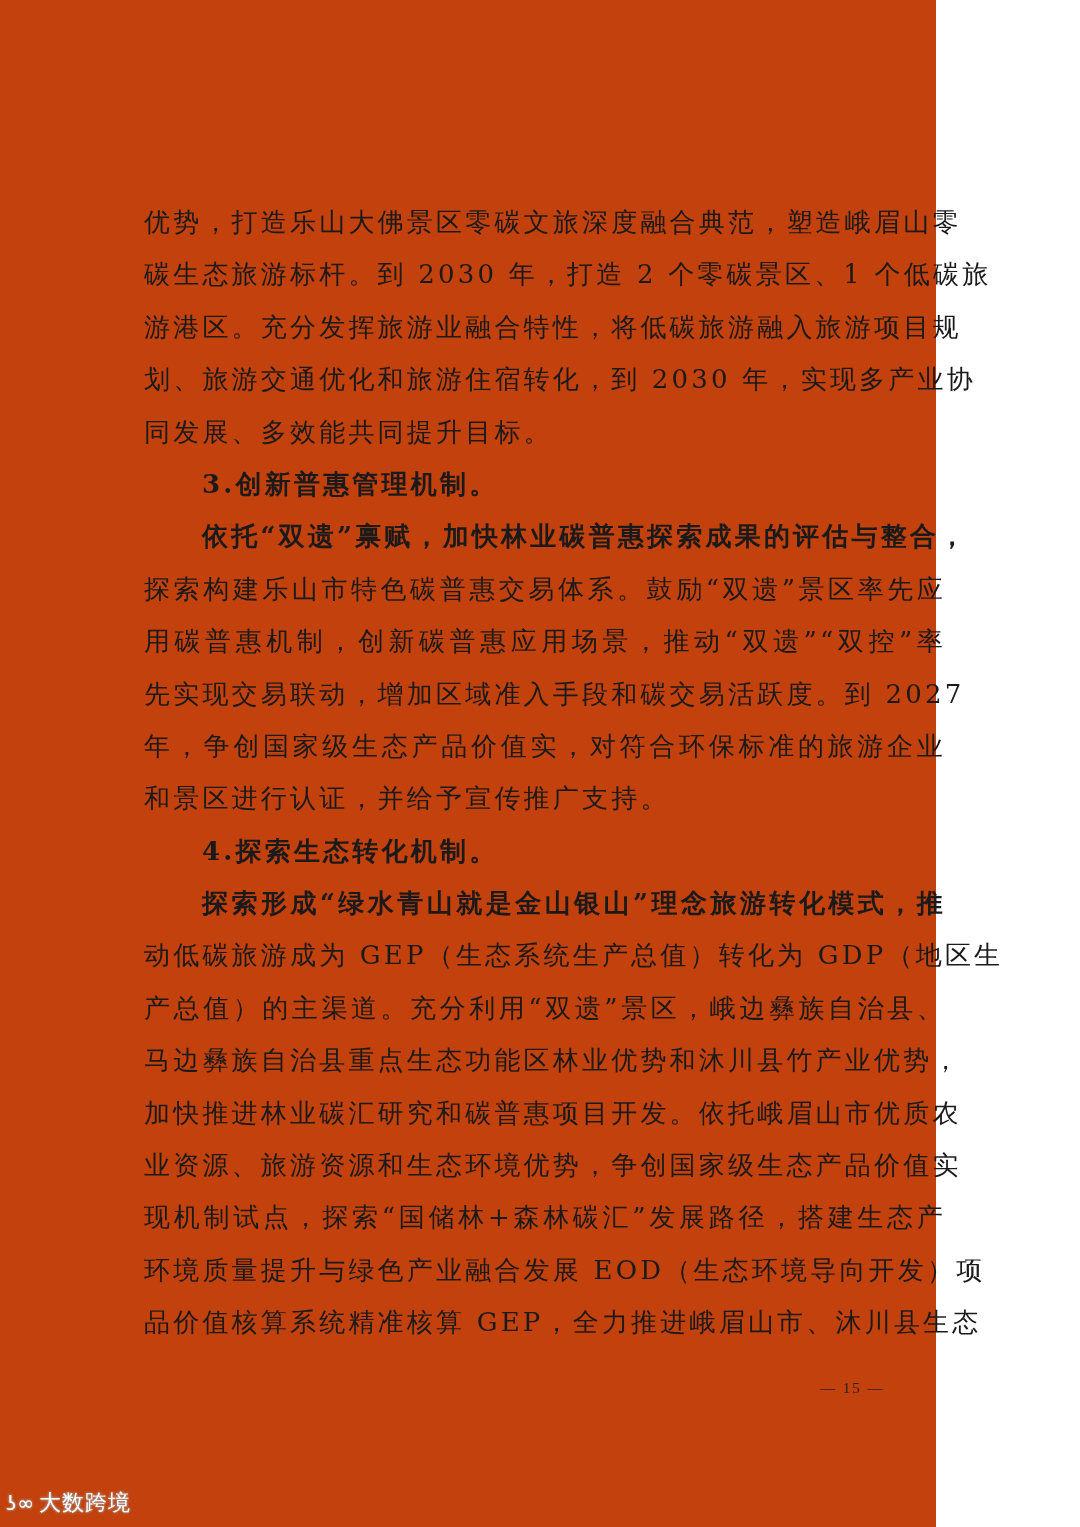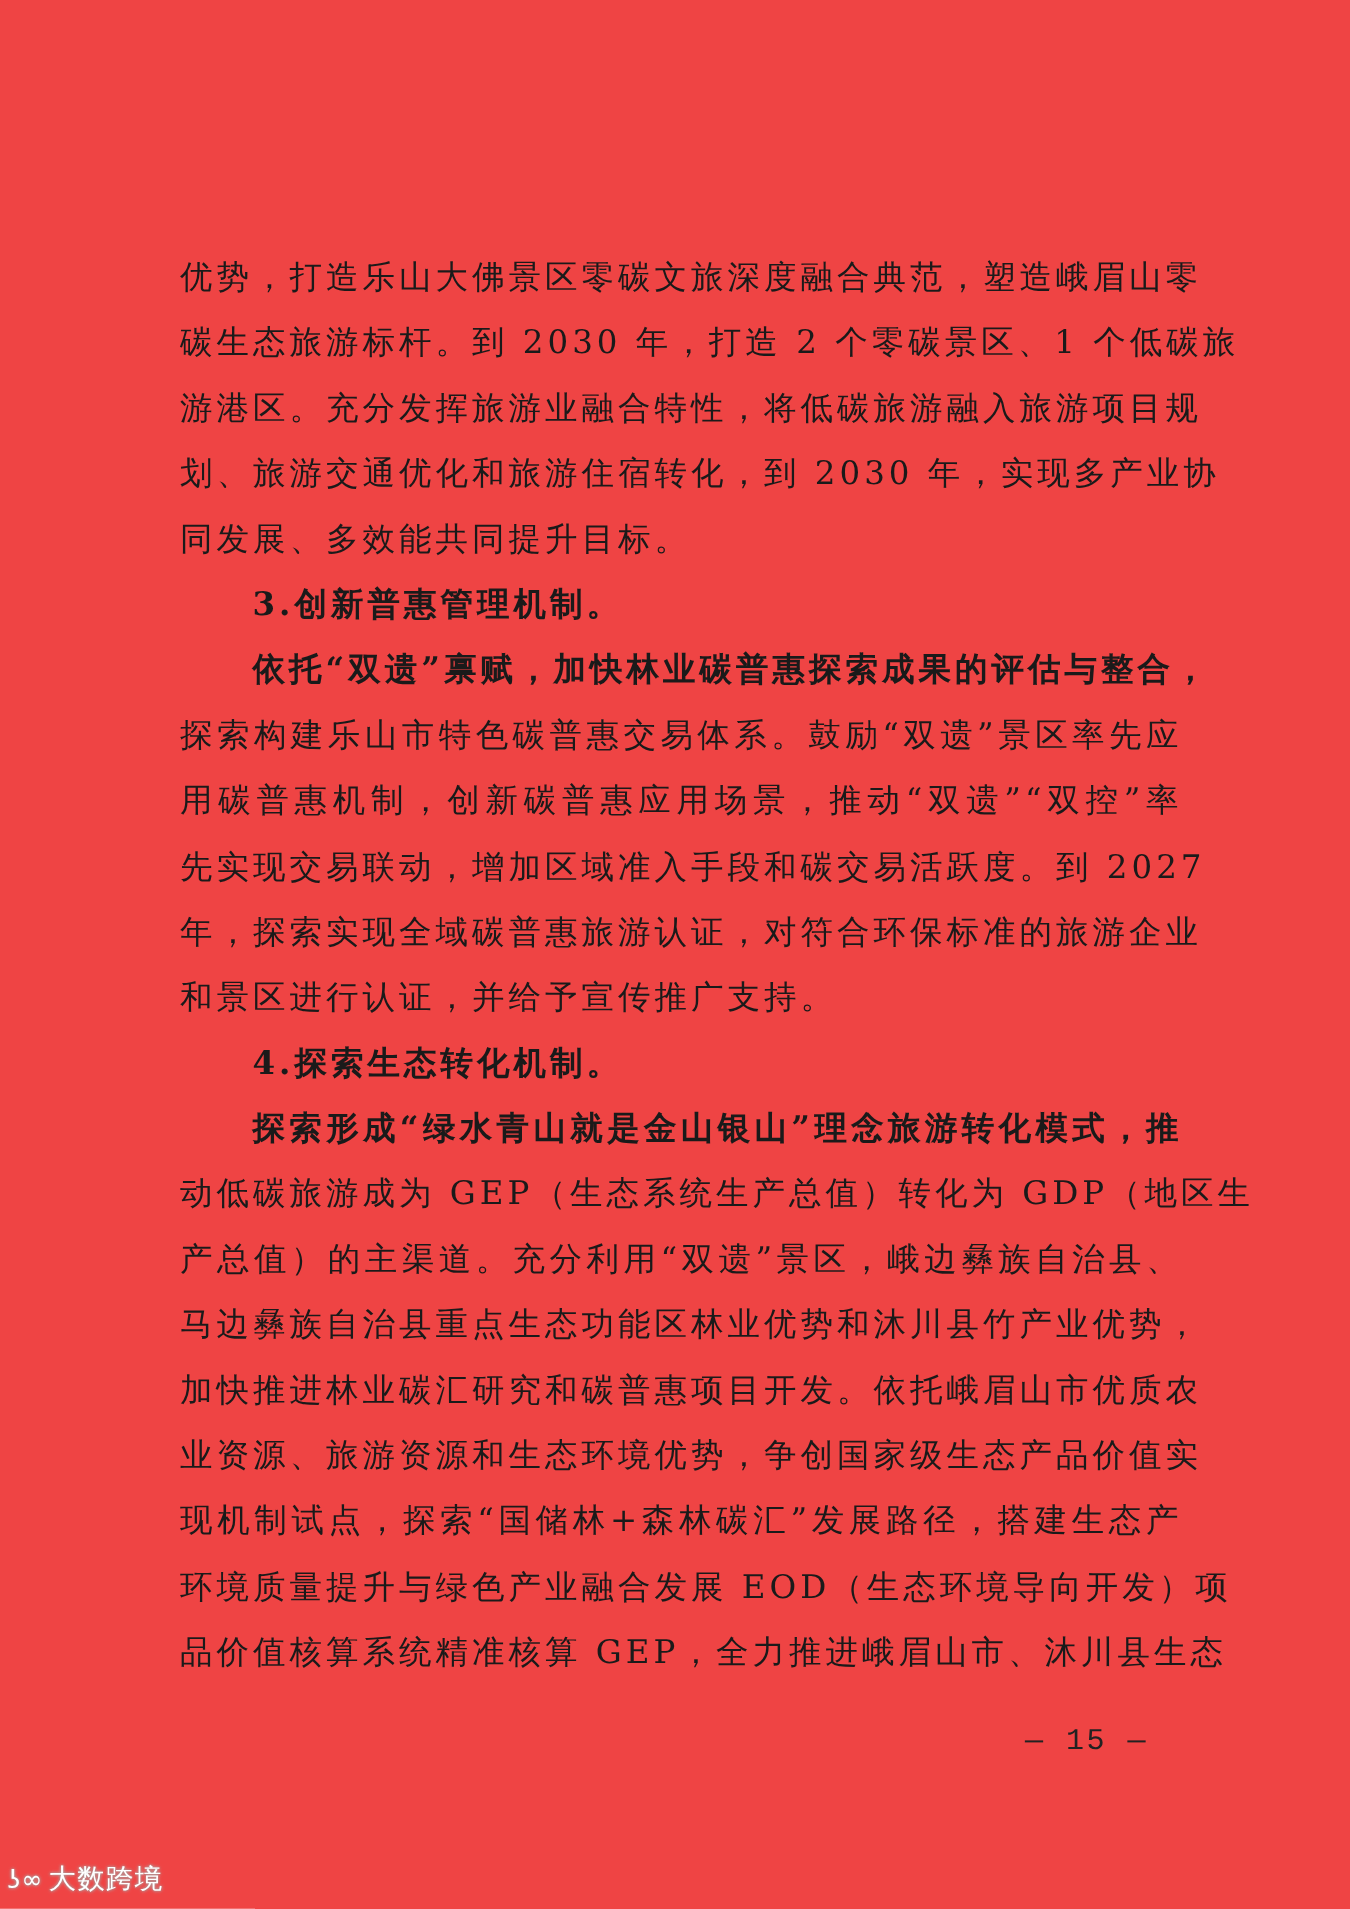--- a/index.html
+++ b/index.html
@@ -1,46 +1,46 @@
 <!DOCTYPE html>
 <html><head>
 <meta charset="utf-8">
 <style>
   html, body { margin: 0; padding: 0; background: #ffffff; }
   body { width: 1080px; height: 1527px; position: relative; overflow: hidden;
          font-family: "DejaVu Serif", "Liberation Serif", serif; color: #1a1a1a; }
-  .page { position: absolute; left: 0; top: 0; width: 1080px; height: 1527px; background: #ef4444; }
+  .page { position: absolute; left: 0; top: 0; width: 936px; height: 1527px; background: #c2410c; }
   .body-text { position: absolute; left: 144px; top: 196px; width: 802px; }
   .line { height: 52.4px; line-height: 52.4px; font-size: 26px; letter-spacing: 3.2px;
           white-space: nowrap; text-align: justify; text-align-last: justify; }
   .line.last { text-align-last: left; }
   .line.indent { padding-left: 58px; font-weight: bold; }
-  .page-number { position: absolute; left: 820px; top: 1380px; font-size: 24px;
-                 font-family: Liberation Mono, monospace; letter-spacing: 2px; color: #222; }
+  .page-number { position: absolute; left: 820px; top: 1380px; font-size: 15px;
+                 font-family: Liberation Serif, serif; letter-spacing: 2px; color: #222; }
   .watermark { position: absolute; left: 6px; top: 1488px; font-size: 22px; color: #fff;
                font-family: "DejaVu Sans", sans-serif; font-weight: normal;
                text-shadow: 0 0 2px #999, 0 0 3px #bbb; letter-spacing: 1px; }
   .wm-logo { font-size: 20px; margin-right: 4px; }
 </style>
 </head>
 <body>
 
 <div class="page">
   <div class="body-text">
     <div class="line">优势，打造乐山大佛景区零碳文旅深度融合典范，塑造峨眉山零</div>
     <div class="line">碳生态旅游标杆。到 2030 年，打造 2 个零碳景区、1 个低碳旅</div>
     <div class="line">游港区。充分发挥旅游业融合特性，将低碳旅游融入旅游项目规</div>
     <div class="line">划、旅游交通优化和旅游住宿转化，到 2030 年，实现多产业协</div>
     <div class="line last">同发展、多效能共同提升目标。</div>
     <div class="line last indent">3.创新普惠管理机制。</div>
     <div class="line indent">依托“双遗”禀赋，加快林业碳普惠探索成果的评估与整合，</div>
     <div class="line">探索构建乐山市特色碳普惠交易体系。鼓励“双遗”景区率先应</div>
     <div class="line">用碳普惠机制，创新碳普惠应用场景，推动“双遗”“双控”率</div>
     <div class="line">先实现交易联动，增加区域准入手段和碳交易活跃度。到 2027</div>
-    <div class="line">年，探索实现全域碳普惠旅游认证，对符合环保标准的旅游企业</div>
+    <div class="line">年，争创国家级生态产品价值实，对符合环保标准的旅游企业</div>
     <div class="line last">和景区进行认证，并给予宣传推广支持。</div>
     <div class="line last indent">4.探索生态转化机制。</div>
     <div class="line indent">探索形成“绿水青山就是金山银山”理念旅游转化模式，推</div>
     <div class="line">动低碳旅游成为 GEP（生态系统生产总值）转化为 GDP（地区生</div>
     <div class="line">产总值）的主渠道。充分利用“双遗”景区，峨边彝族自治县、</div>
     <div class="line">马边彝族自治县重点生态功能区林业优势和沐川县竹产业优势，</div>
     <div class="line">加快推进林业碳汇研究和碳普惠项目开发。依托峨眉山市优质农</div>
     <div class="line">业资源、旅游资源和生态环境优势，争创国家级生态产品价值实</div>
     <div class="line">现机制试点，探索“国储林+森林碳汇”发展路径，搭建生态产</div>
     <div class="line">环境质量提升与绿色产业融合发展 EOD（生态环境导向开发）项</div>

